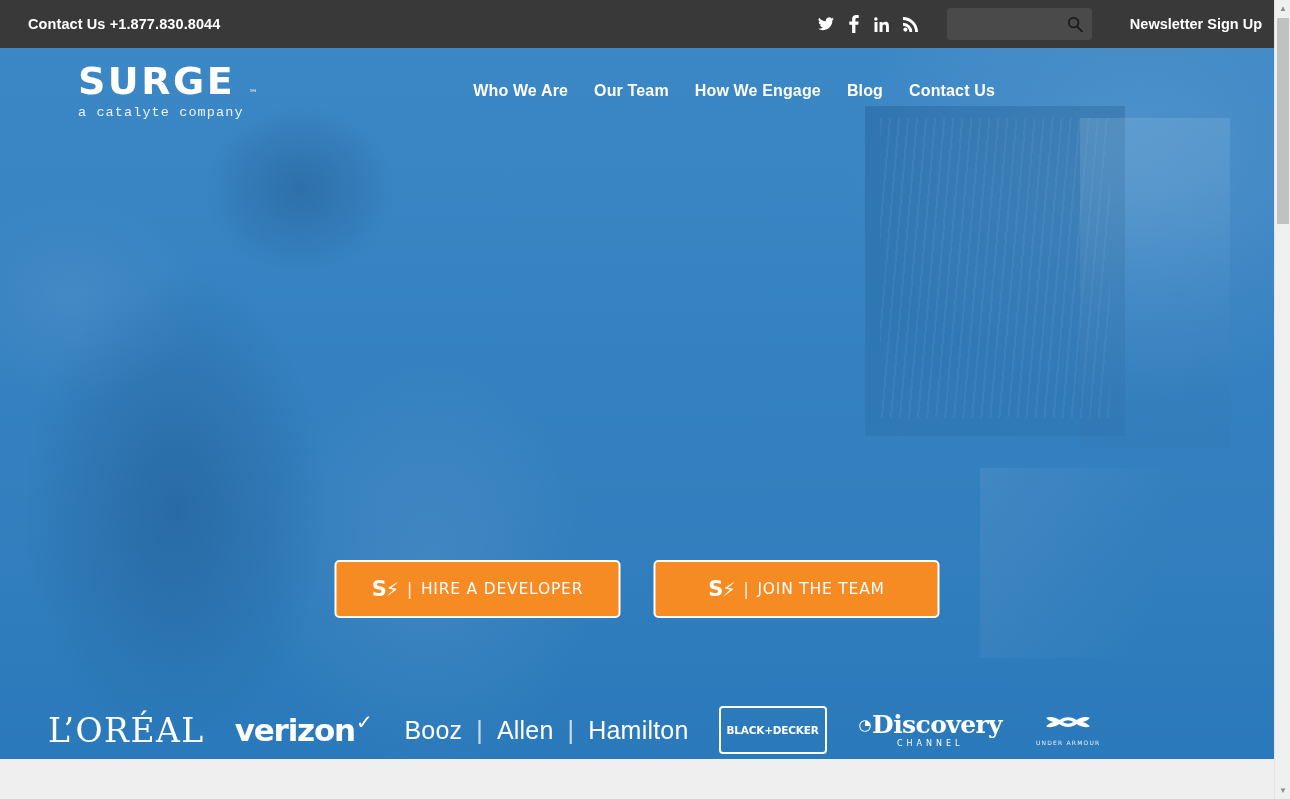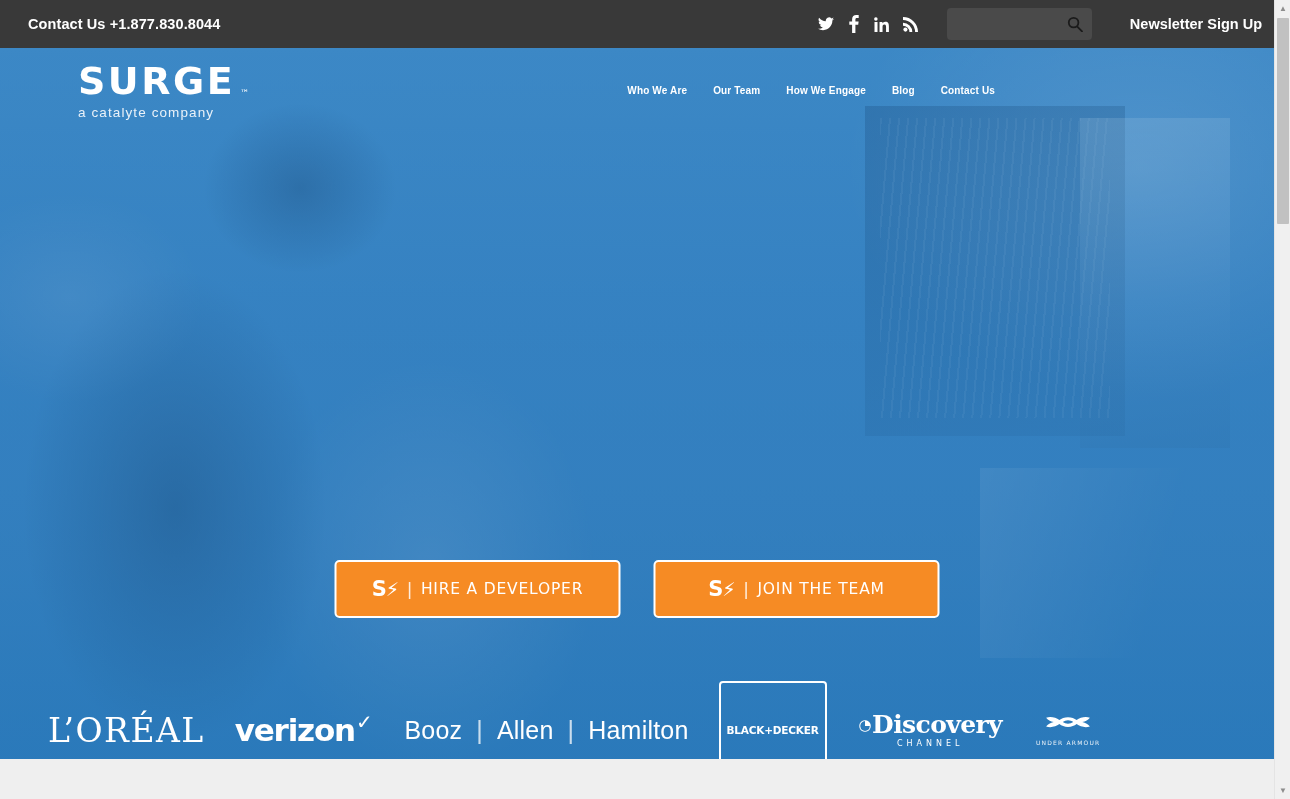--- a/index.html
+++ b/index.html
@@ -145,30 +145,30 @@
   }
   #logo-tm {
     position: absolute; right: -14px; bottom: 2px;
     font-size: 9px; font-weight: normal; letter-spacing: 0;
   }
   #logo-tagline {
     margin-top: 5px;
     font-size: 13.5px;
     letter-spacing: 1.1px;
     color: #eaf2f9;
-    font-family: Liberation Sans, sans-serif;
+    font-family: Liberation Mono, monospace;
   }
 
   #mainnav {
     margin-left: auto; margin-right: 40px;
     display: flex; align-items: center; gap: 0;
   }
   .nav-item {
     color: #fff;
-    font-size: 10px;
+    font-size: 16px;
     font-weight: bold;
     letter-spacing: .15px;
     padding: 6px 13px;
     white-space: nowrap;
     cursor: pointer;
   }
 
   
   #headline {
     position: absolute; left: 50%; top: 100px;
@@ -220,21 +220,21 @@
   .cta-label {
     font-family: "DejaVu Sans", sans-serif;
     font-size: 15.5px;
     letter-spacing: .8px;
   }
 
   
   #logo-strip {
     position: absolute; left: 0; bottom: 0;
     width: 1274px; height: 98px;
-    display: flex; 
+    display: flex; align-items: center;
     padding-left: 48px;
     gap: 0;
     color: #fff;
     overflow: hidden;
   }
   .client { flex: none; display: flex; align-items: center; justify-content: center; }
 
   .c-loreal {
     font-family: "DejaVu Serif", serif;
     font-size: 33px;

